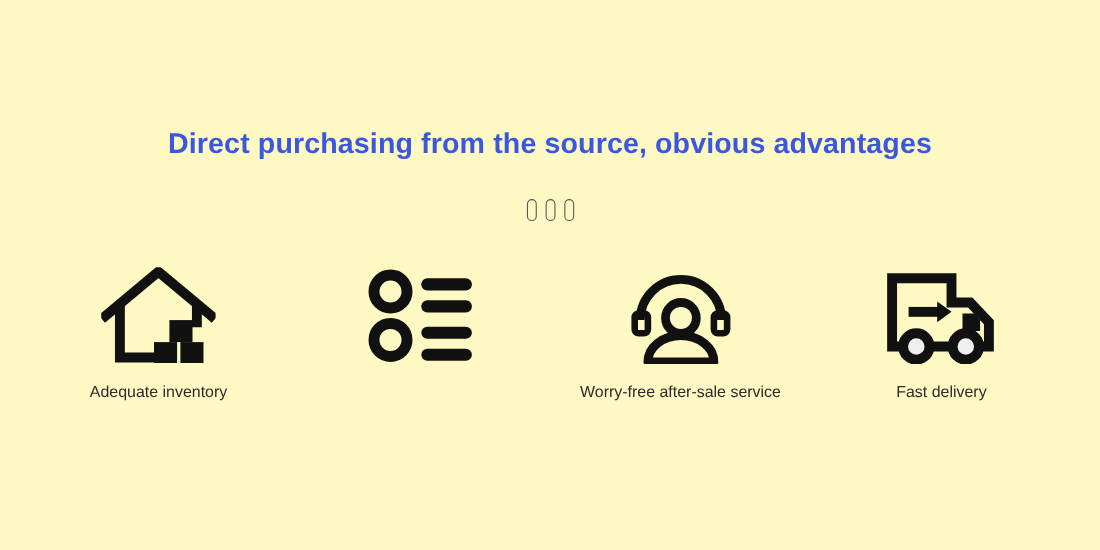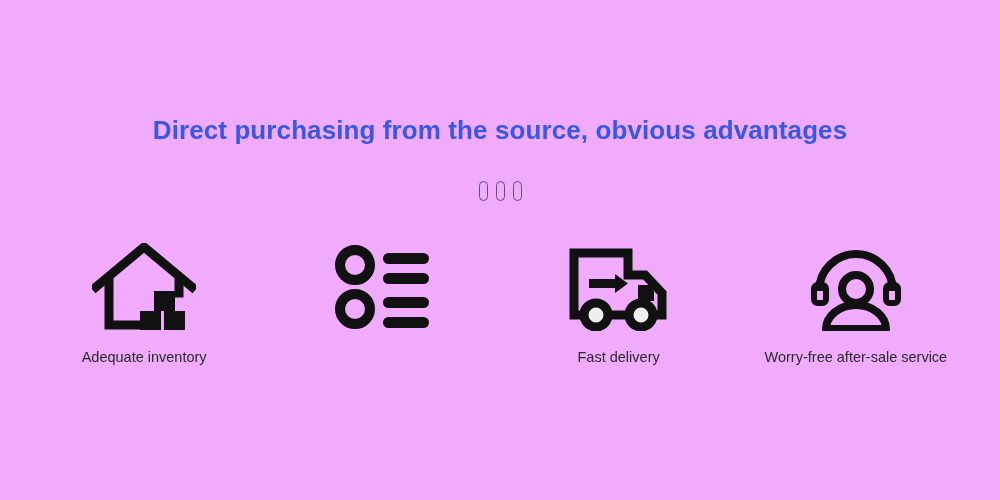--- a/index.html
+++ b/index.html
@@ -14,21 +14,21 @@
     background: #efeff0;
     font-family: "Liberation Sans", sans-serif;
     color: #222222;
     -webkit-font-smoothing: antialiased;
   }
 
   .banner {
     position: relative;
     width: 1000px;
     height: 500px;
-    background: #f0abfc;
+    background: #fef9c3;
   }
 
   
   .headline {
     position: absolute;
     top: 113px;
     left: 0;
     width: 1000px;
     text-align: center;
     font-size: 26px;
@@ -141,48 +141,48 @@
           <rect x="54" y="30" width="46" height="11" rx="5.5" fill="#111111"></rect>
 
           <rect x="54" y="54" width="46" height="11" rx="5.5" fill="#111111"></rect>
           <rect x="54" y="74" width="46" height="11" rx="5.5" fill="#111111"></rect>
         </svg>
       </div>
     </div>
 
     <div class="feature">
       <div class="feature-icon">
+        <svg width="104" height="88" viewBox="0 0 104 88" fill="none">
+
+          <path d="M15 48 A37 37 0 0 1 89 48" stroke="#111111" stroke-width="8" fill="none" stroke-linecap="butt"></path>
+
+          <rect x="10" y="42" width="12" height="18" rx="3.5" stroke="#111111" stroke-width="6" fill="none"></rect>
+          <rect x="82" y="42" width="12" height="18" rx="3.5" stroke="#111111" stroke-width="6" fill="none"></rect>
+
+          <circle cx="52" cy="46" r="14" stroke="#111111" stroke-width="8" fill="none"></circle>
+
+          <path d="M22 86 A30 24 0 0 1 82 86 Z" stroke="#111111" stroke-width="8" fill="none" stroke-linejoin="round"></path>
+        </svg>
+      </div>
+      <div class="feature-label">Worry-free after-sale service</div>
+    </div>
+
+    <div class="feature">
+      <div class="feature-icon">
         <svg width="108" height="88" viewBox="0 0 108 88" fill="none">
 
           <path d="M9 10 H63 V32 H80 L97 50 V72 H9 Z" stroke="#111111" stroke-width="9" stroke-linejoin="miter" fill="none"></path>
 
           <rect x="24" y="36" width="30" height="9" fill="#111111"></rect>
 
           <path d="M50 31 L63 40.5 L50 50 Z" fill="#111111"></path>
 
           <path d="M73 42 H84 L89 48 V58 H73 Z" fill="#111111"></path>
 
           <circle cx="31" cy="72" r="12" stroke="#111111" stroke-width="9" fill="#efeff0"></circle>
           <circle cx="76" cy="72" r="12" stroke="#111111" stroke-width="9" fill="#efeff0"></circle>
         </svg>
       </div>
       <div class="feature-label">Fast delivery</div>
     </div>
 
-    <div class="feature">
-      <div class="feature-icon">
-        <svg width="104" height="88" viewBox="0 0 104 88" fill="none">
-
-          <path d="M15 48 A37 37 0 0 1 89 48" stroke="#111111" stroke-width="8" fill="none" stroke-linecap="butt"></path>
-
-          <rect x="10" y="42" width="12" height="18" rx="3.5" stroke="#111111" stroke-width="6" fill="none"></rect>
-          <rect x="82" y="42" width="12" height="18" rx="3.5" stroke="#111111" stroke-width="6" fill="none"></rect>
-
-          <circle cx="52" cy="46" r="14" stroke="#111111" stroke-width="8" fill="none"></circle>
-
-          <path d="M22 86 A30 24 0 0 1 82 86 Z" stroke="#111111" stroke-width="8" fill="none" stroke-linejoin="round"></path>
-        </svg>
-      </div>
-      <div class="feature-label">Worry-free after-sale service</div>
-    </div>
-
   </div>
 </div>
 
 </body></html>

